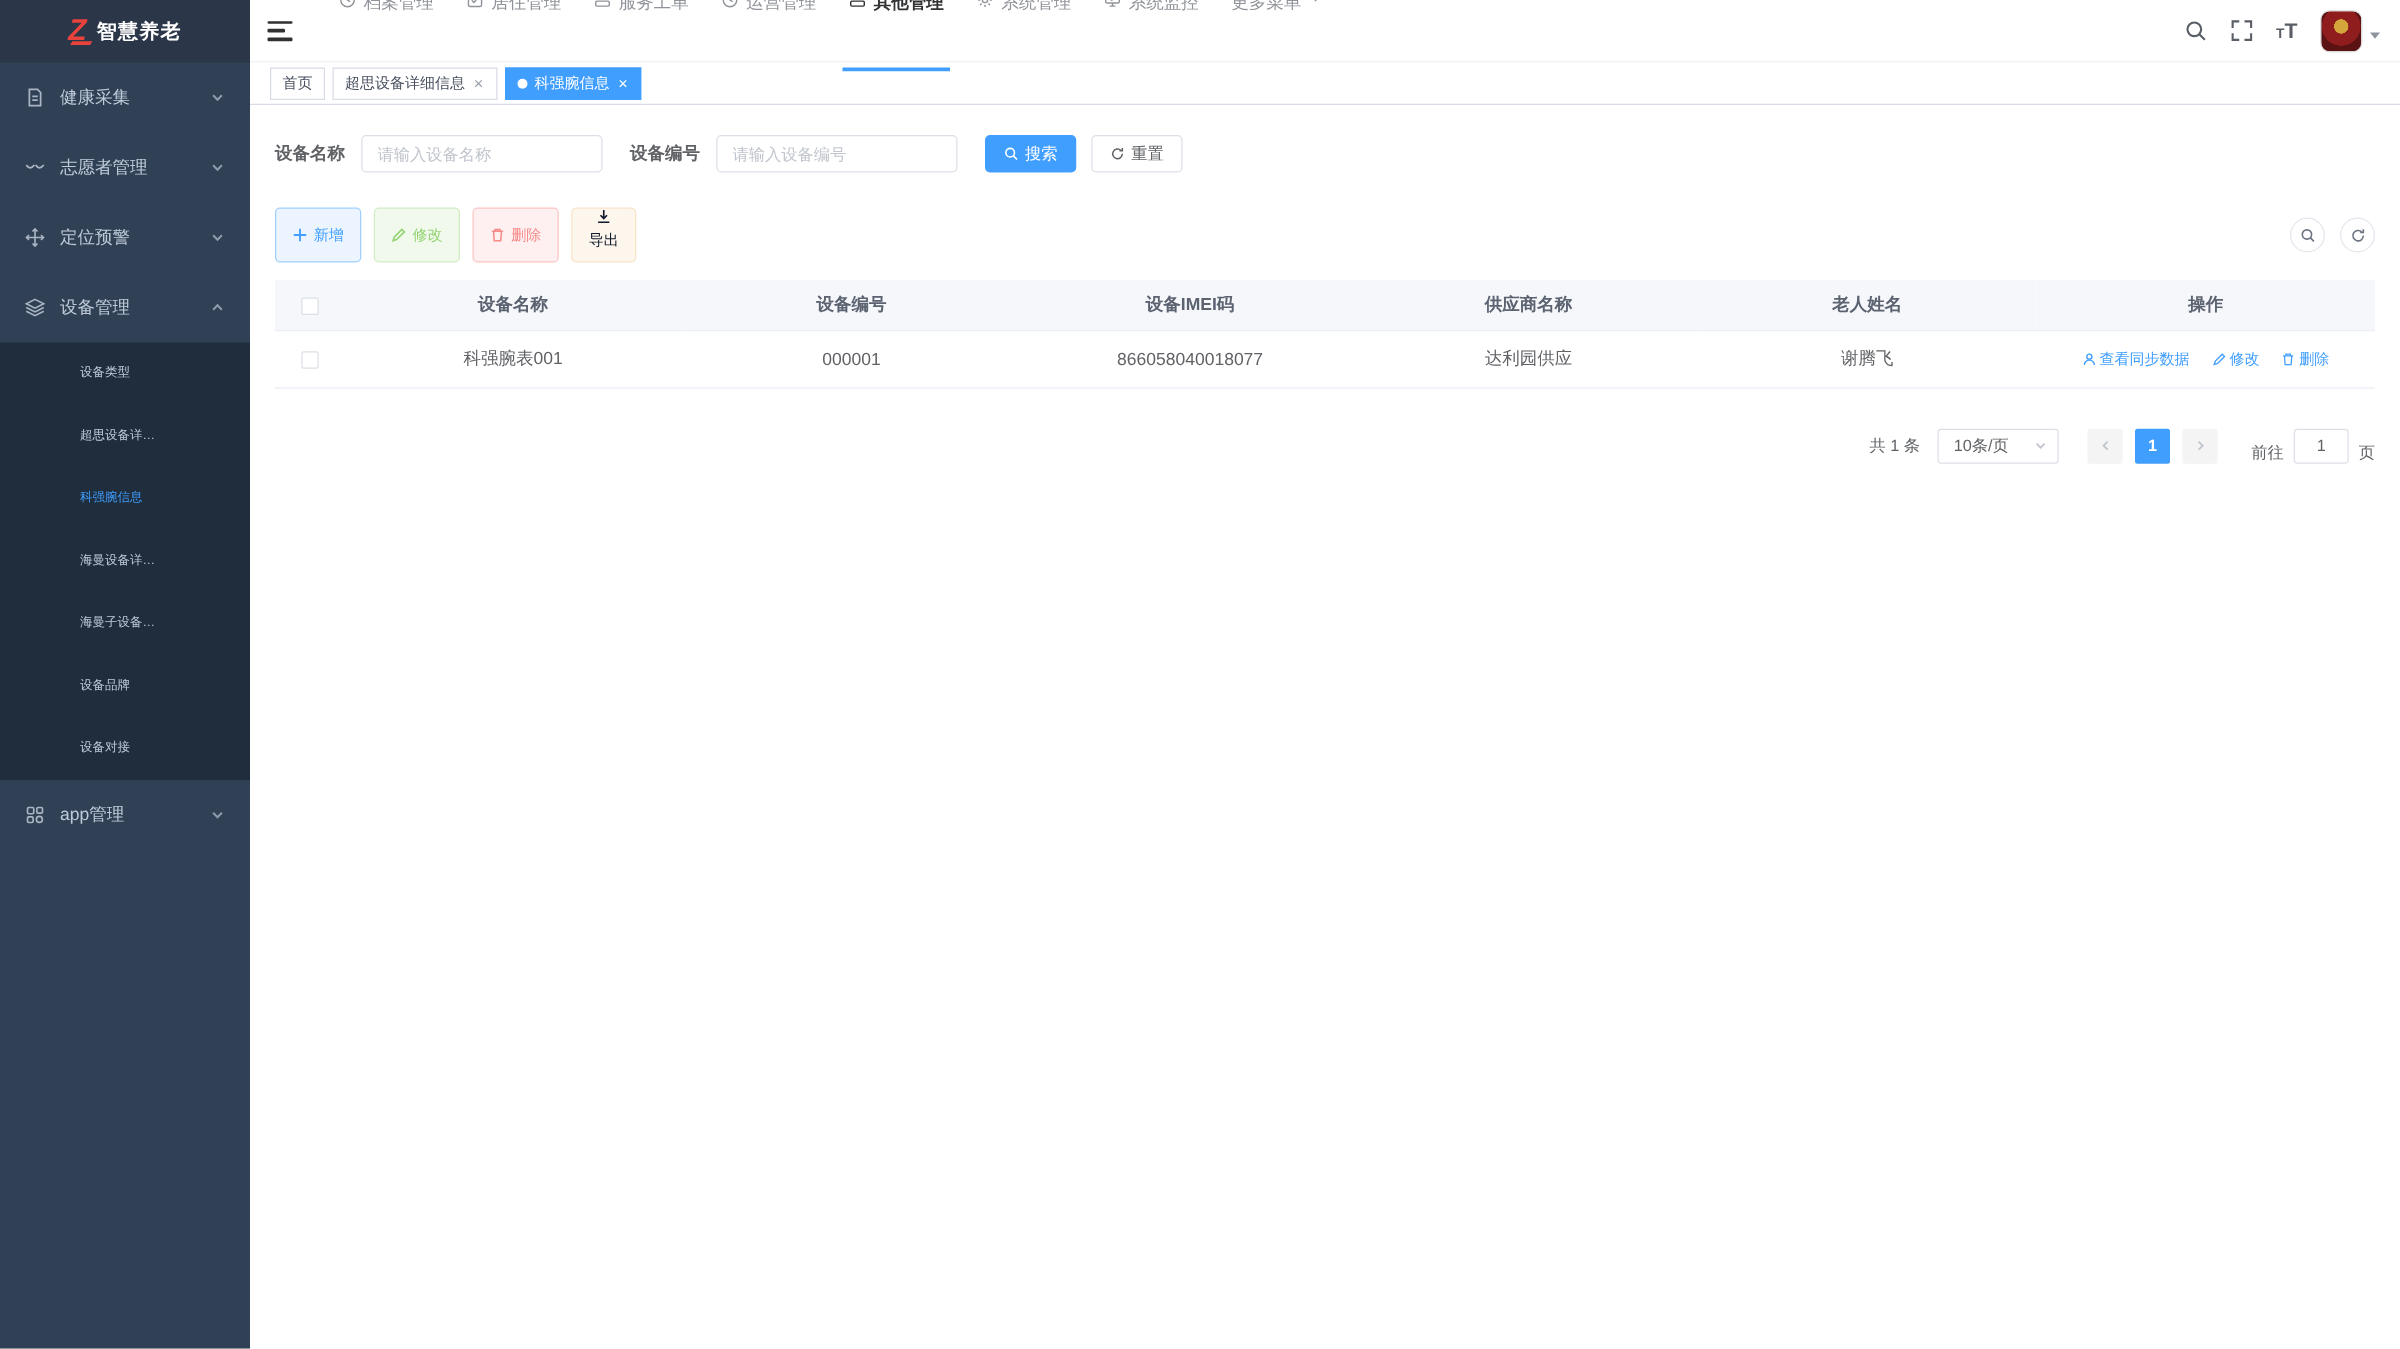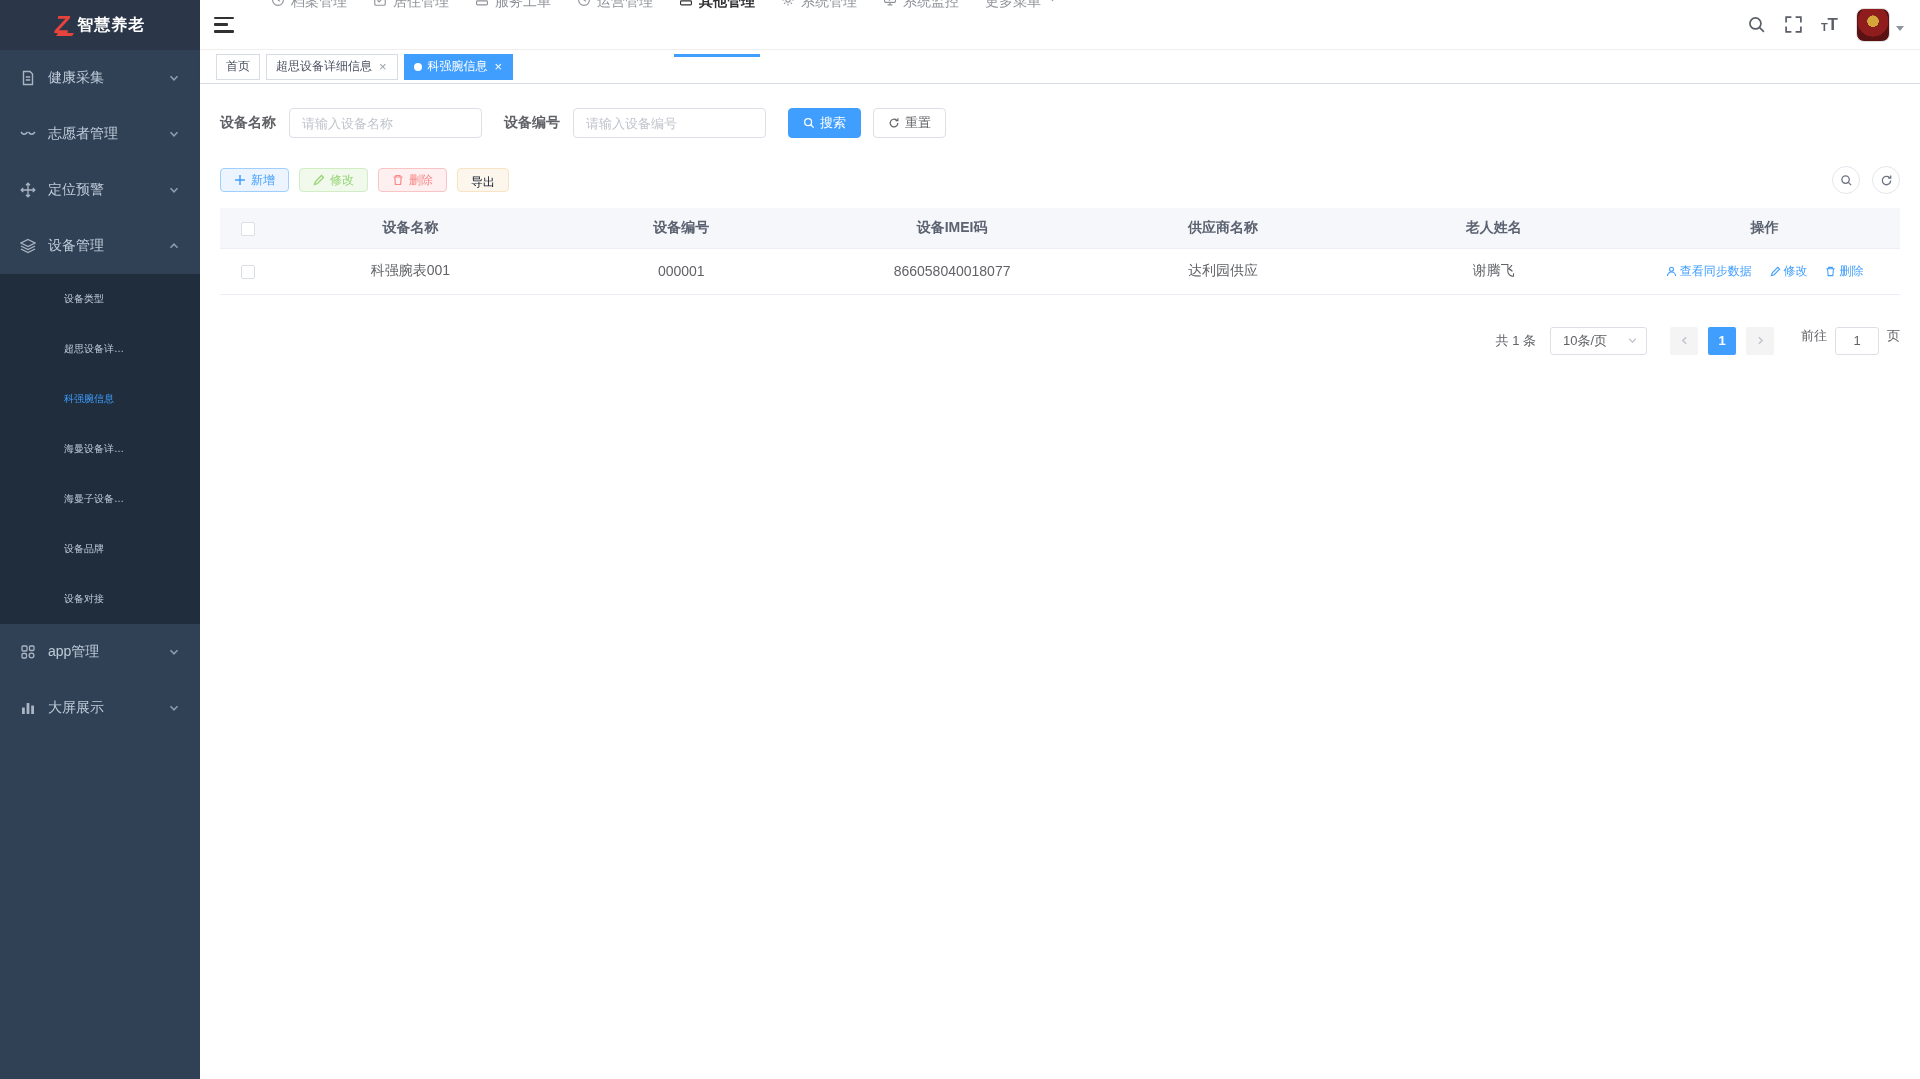--- a/index.html
+++ b/index.html
@@ -57,21 +57,21 @@
   .content { flex:1; background:#fff; padding:24px 20px; overflow:hidden; }
   .filter-row { display:flex; align-items:center; margin-bottom:28px; }
   .filter-label { font-weight:bold; color:#606266; font-size:14px; margin-right:13px; white-space:nowrap; }
   .filter-input { width:193px; height:30px; border:1px solid #dcdfe6; border-radius:4px; padding:0 12px; font-size:13px; color:#1d4ed8; outline:none; margin-right:22px; font-family:inherit; }
   .filter-input::placeholder { color:#c0c4cc; }
   .btn { height:30px; border-radius:4px; padding:0 14px; font-size:13px; display:inline-flex; align-items:center; gap:5px; border:1px solid #dcdfe6; background:#fff; color:#606266; cursor:pointer; white-space:nowrap; font-family:inherit; }
   .btn svg { width:12px; height:12px; }
   .btn-search { background:#409eff; border-color:#409eff; color:#fff; margin-right:12px; }
 
   .toolbar-row { display:flex; align-items:center; margin-bottom:14px; }
-  .btn-sm { height:24px; font-size:12px; padding:0 13px; margin-right:10px; border-radius:4px; }
+  .btn-sm { height:44px; font-size:12px; padding:0 13px; margin-right:10px; border-radius:4px; }
   .btn-add    { background:#ecf5ff; border-color:#a0cfff; color:#409eff; }
   .btn-edit   { background:#f0f9eb; border-color:#d1edc4; color:#95d475; }
   .btn-delete { background:#fef0f0; border-color:#fbc4c4; color:#f78989; }
   .btn-export { background:#fdf6ec; border-color:#f8e3c5; color:#0f172a;flex-direction:column; }
   .toolbar-right { margin-left:auto; display:flex; gap:12px; }
   .circle-btn { width:28px; height:28px; border-radius:50%; border:1px solid #e3e6ec; background:#fff; display:flex; align-items:center; justify-content:center; color:#6b7280; cursor:pointer; }
   .circle-btn svg { width:13px; height:13px; }
 
   table.grid { width:100%; border-collapse:collapse; table-layout:fixed; }
   .grid th { background:#f5f7fa; color:#5b6270; font-weight:bold; font-size:14px; height:40px; text-align:center; border-bottom:1px solid #ebeef5; }
@@ -81,21 +81,21 @@
   .action-link { color:#409eff; font-size:12px; cursor:pointer; display:inline-flex; align-items:center; gap:3px; margin:0 7px; white-space:nowrap; }
   .action-link svg { width:11px; height:11px; }
 
   .pagination { display:flex; align-items:center; justify-content:flex-end; margin-top:32px; color:#606266; font-size:13px; }
   .pg-total { margin-right:14px; }
   .pg-select { width:97px; height:28px; border:1px solid #dcdfe6; border-radius:3px; display:flex; align-items:center; justify-content:space-between; padding:0 8px 0 12px; color:#606266; cursor:pointer; margin-right:18px; background:#fff;gap:11px; }
   .pg-select svg { width:11px; height:11px; color:#c0c4cc; }
   .pg-btn { width:28px; height:28px; border-radius:2px; background:#f4f4f5; display:flex; align-items:center; justify-content:center; color:#c0c4cc; cursor:pointer; margin:0 5px; border:none; }
   .pg-btn svg { width:11px; height:11px; }
   .pg-page { width:28px; height:28px; border-radius:2px; background:#409eff; color:#fff; font-weight:bold; display:flex; align-items:center; justify-content:center; margin:0 5px; cursor:pointer; }
-  .pg-goto { margin-left:22px; display:flex; align-items:flex-start; gap:8px; }
+  .pg-goto { margin-left:22px; display:flex; align-items:flex-end; gap:8px; }
   .pg-goto input { width:44px; height:28px; border:1px solid #dcdfe6; border-radius:3px; text-align:center; font-size:13px; color:#606266; outline:none; font-family:inherit; }
 </style>
 </head>
 <body>
 
 <div class="layout">
 
   <aside class="sidebar">
     <div class="logo-bar">
       <span class="brand-logo">Z</span>
@@ -171,33 +171,20 @@
             <rect x="2" y="9.5" width="4.5" height="4.5" rx="1"></rect>
             <circle cx="11.5" cy="11.5" r="2.4"></circle>
           </svg>
       </span>
       <span class="mi-label">app管理</span>
       <svg class="chev" viewBox="0 0 12 12" fill="none" stroke="currentColor" stroke-width="1.6">
           <path d="M2.5 4.2L6 7.8l3.5-3.6"></path>
         </svg>
     </div>
 
-    <div class="menu-item">
-      <span class="mi-icon">
-        <svg viewBox="0 0 16 16" fill="currentColor">
-            <rect x="2" y="7.5" width="2.8" height="6.5" rx="0.5"></rect>
-            <rect x="6.6" y="3" width="2.8" height="11" rx="0.5"></rect>
-            <rect x="11.2" y="5.5" width="2.8" height="8.5" rx="0.5"></rect>
-          </svg>
-      </span>
-      <span class="mi-label">大屏展示</span>
-      <svg class="chev" viewBox="0 0 12 12" fill="none" stroke="currentColor" stroke-width="1.6">
-          <path d="M2.5 4.2L6 7.8l3.5-3.6"></path>
-        </svg>
-    </div>
   </aside>
 
   <div class="main">
 
     <header class="header">
       <div class="hamburger">
           <span></span>
           <span></span>
           <span></span>
         </div>

